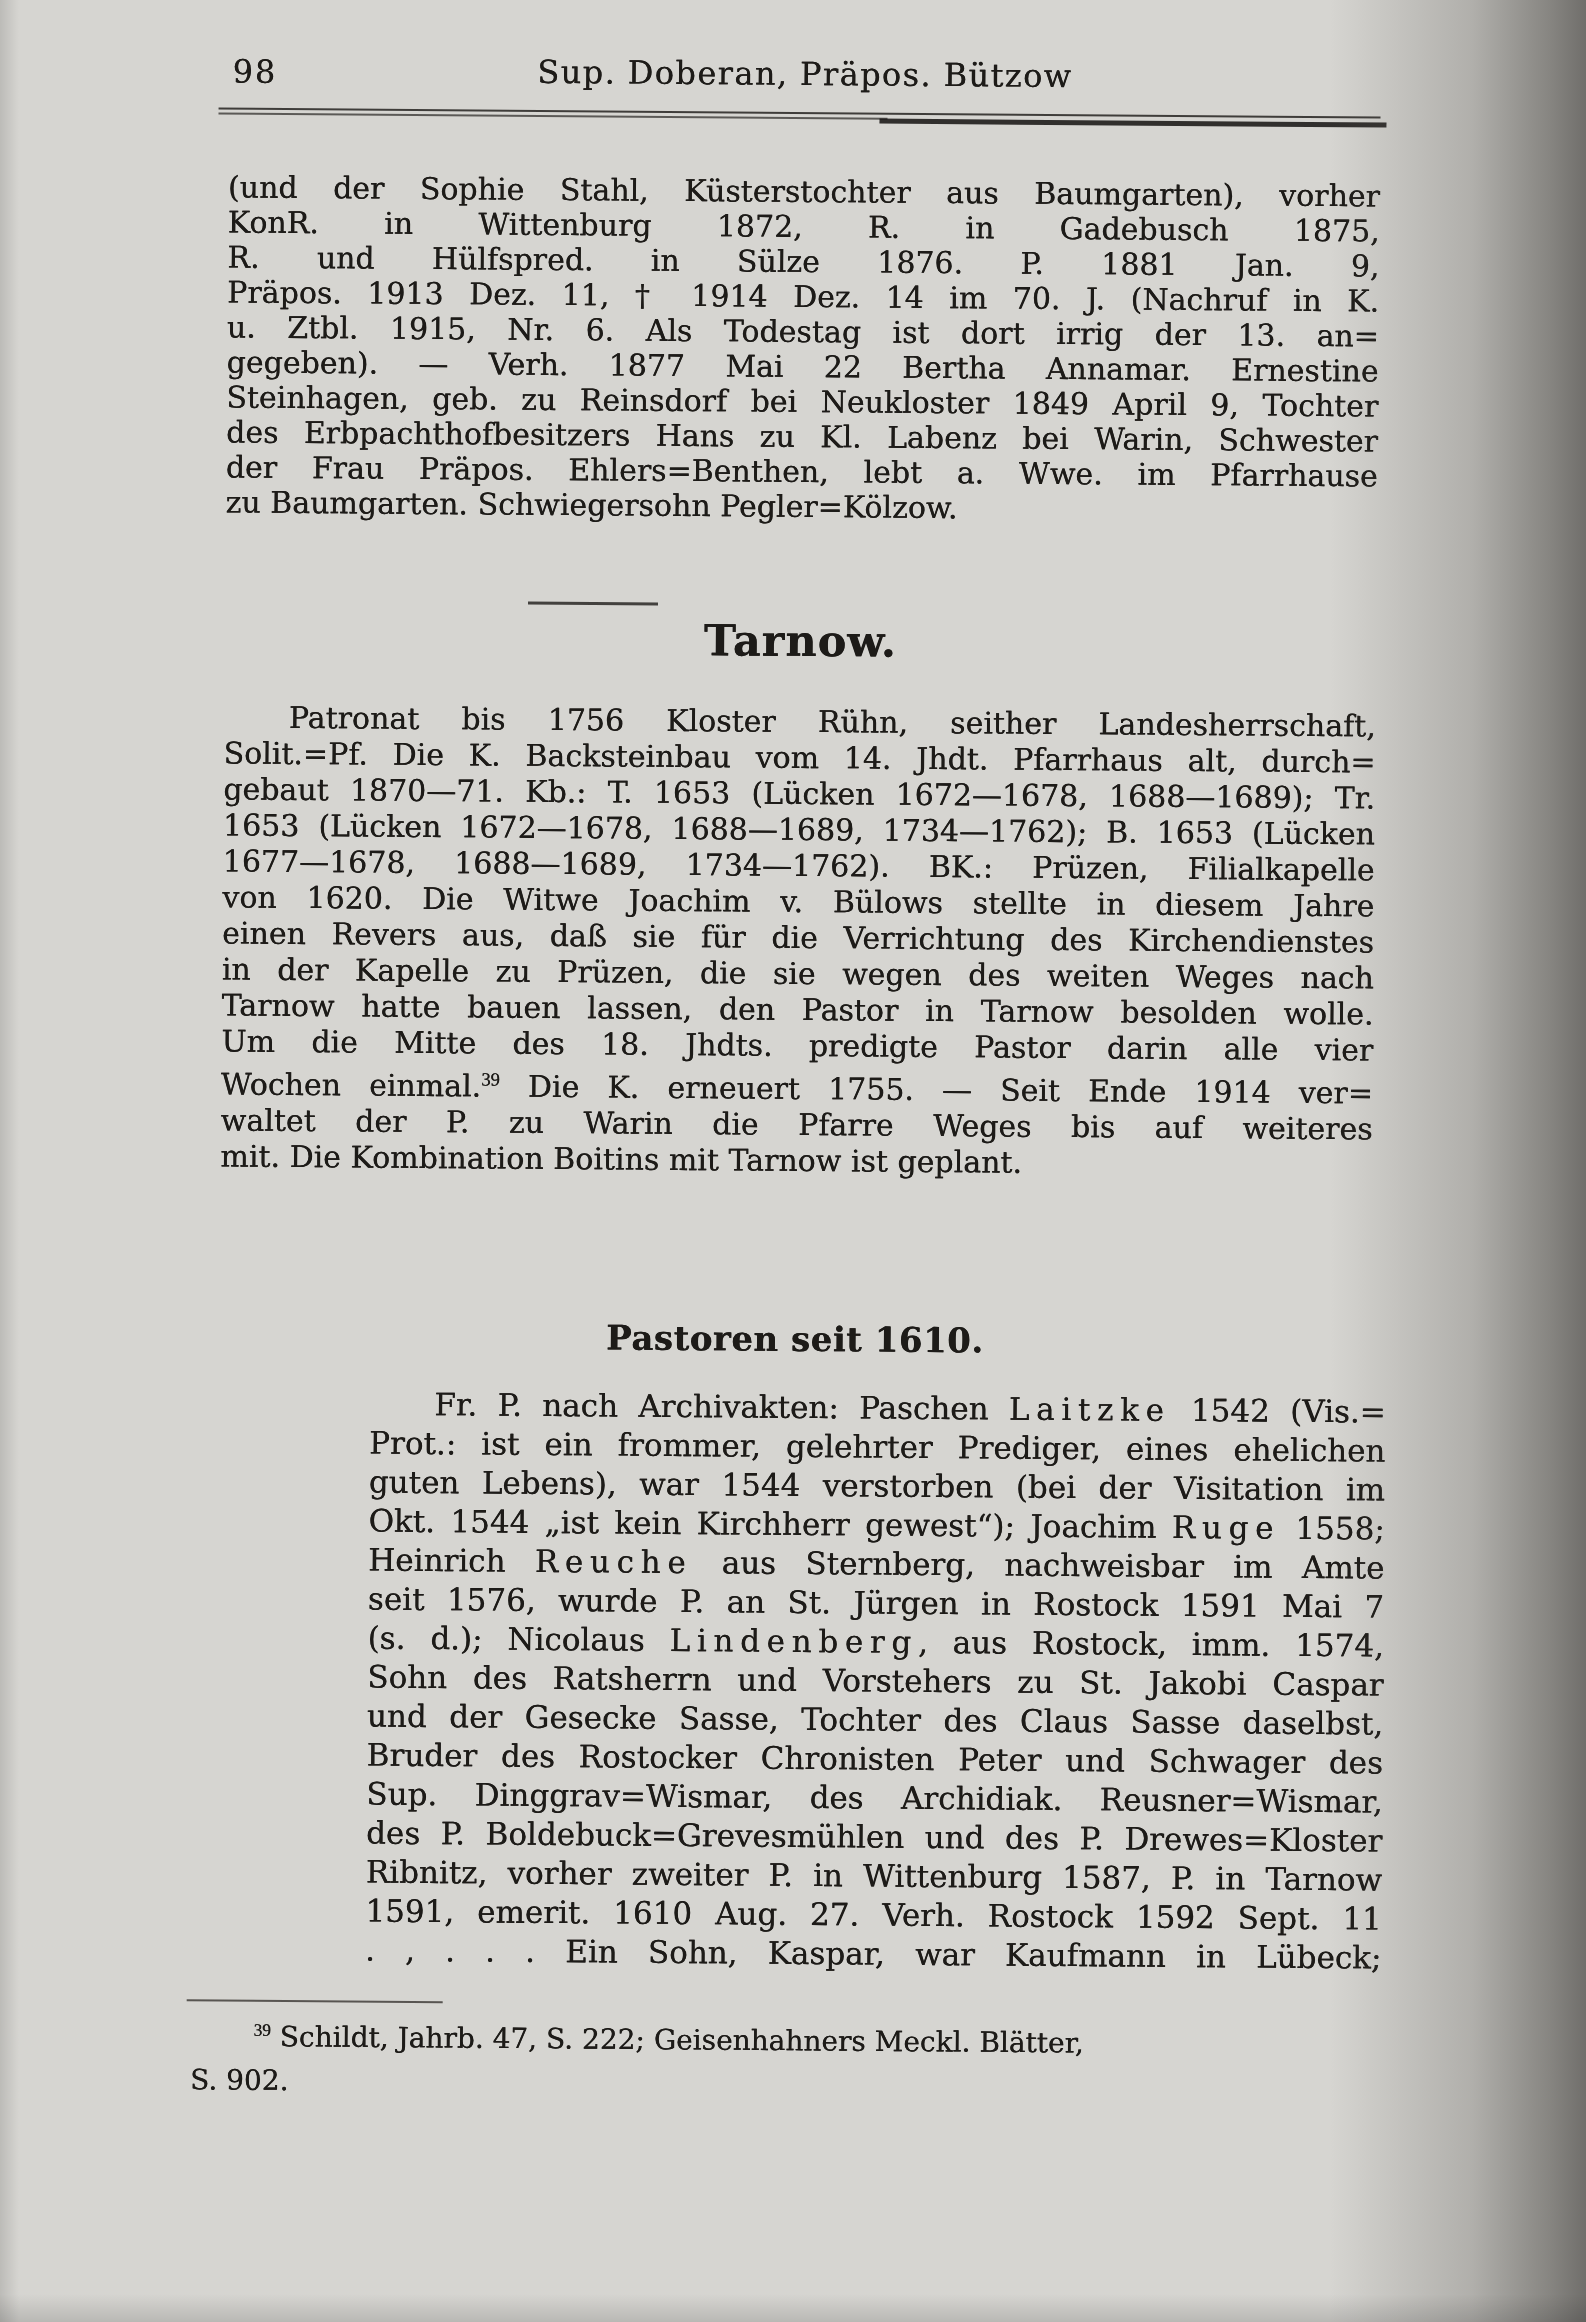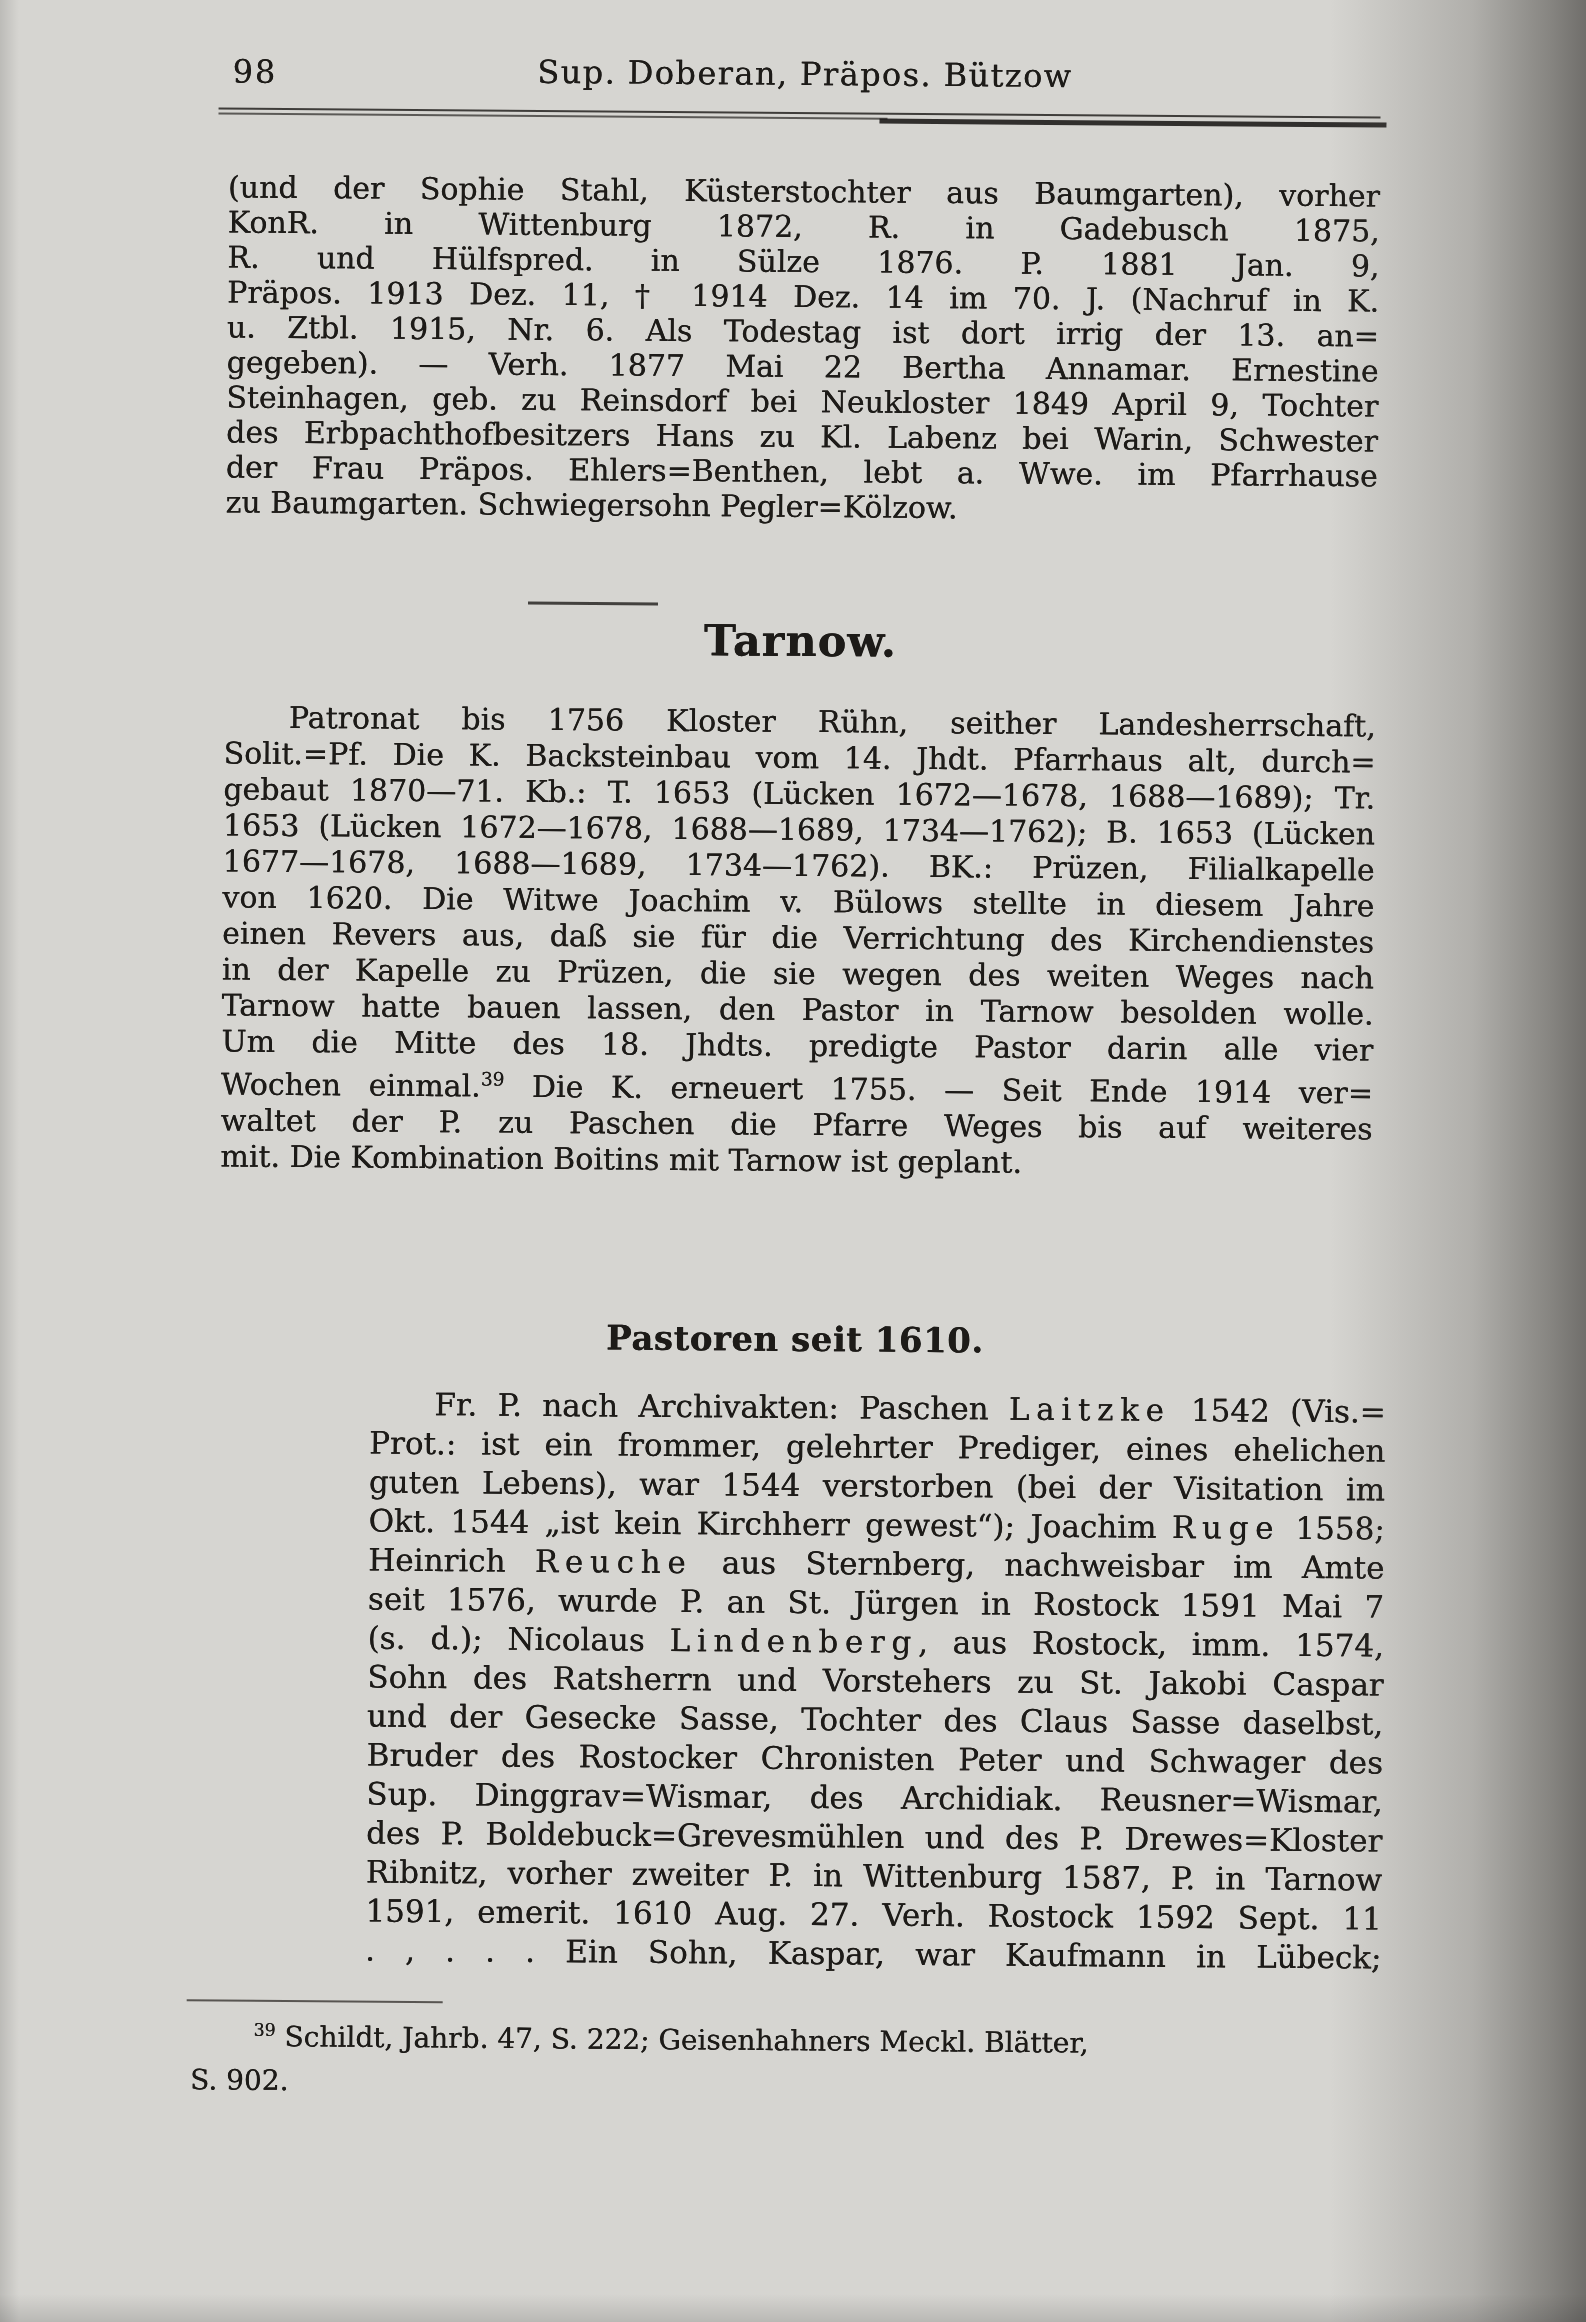--- a/index.html
+++ b/index.html
@@ -39,21 +39,21 @@
   .p1{margin-top:46px;font-size:30px;line-height:35px;}
   .p2{margin-top:0;font-size:30px;line-height:36px;}
   .p3{margin:0 -15.3px 0 151px;font-size:31px;line-height:39px;}
 
   .section-heading{margin:92px 0 38px 0;text-align:center;font-size:43px;font-weight:bold;letter-spacing:1px;}
   .sub-heading{margin:140px 0 29px 0;text-align:center;font-size:34px;font-weight:bold;letter-spacing:0.5px;}
 
   .seg-r{}
   .seg-b{font-weight:normal;}
   .seg-sp{letter-spacing:6.7px;}
-  .seg-sup{vertical-align:super;font-size:0.62em;letter-spacing:0;}
+  .seg-sup{vertical-align:super;font-size:0.62em;letter-spacing:0;font-family:Liberation Serif, serif;}
 
   .footnote-rule{margin-top:31px;margin-left:-27px;width:256px;height:1.9px;background:rgba(45,42,38,0.75);}
   .footnote{margin-left:-23px;margin-top:7.6px;font-size:28px;line-height:43px;text-align:left;}
   .footnote .line.indent{text-indent:63px;}
 
   .entry-divider{position:absolute;left:528px;top:602px;width:130px;height:2.9px;
     background:rgba(30,28,25,0.8);transform:rotate(0.5deg);}
 </style>
 </head>
 <body>
@@ -93,21 +93,21 @@
         <div class="line"><span class="seg-r">Solit.=Pf. Die K. Backsteinbau vom 14. Jhdt. Pfarrhaus alt, durch=</span></div>
         <div class="line"><span class="seg-r">gebaut 1870—71. Kb.: T. 1653 (Lücken 1672—1678, 1688—1689); Tr.</span></div>
         <div class="line"><span class="seg-r">1653 (Lücken 1672—1678, 1688—1689, 1734—1762); B. 1653 (Lücken</span></div>
         <div class="line"><span class="seg-r">1677—1678, 1688—1689, 1734—1762). BK.: </span><span class="seg-b">Prüzen</span><span class="seg-r">, Filialkapelle</span></div>
         <div class="line"><span class="seg-r">von 1620. Die Witwe Joachim v. Bülows stellte in diesem Jahre</span></div>
         <div class="line"><span class="seg-r">einen Revers aus, daß sie für die Verrichtung des Kirchendienstes</span></div>
         <div class="line"><span class="seg-r">in der Kapelle zu Prüzen, die sie wegen des weiten Weges nach</span></div>
         <div class="line"><span class="seg-r">Tarnow hatte bauen lassen, den Pastor in Tarnow besolden wolle.</span></div>
         <div class="line"><span class="seg-r">Um die Mitte des 18. Jhdts. predigte Pastor darin alle vier</span></div>
         <div class="line"><span class="seg-r">Wochen einmal.</span><span class="seg-sup">39</span><span class="seg-r"> Die K. erneuert 1755. — Seit Ende 1914 ver=</span></div>
-        <div class="line"><span class="seg-r">waltet der P. zu </span><span class="seg-b">Paschen</span><span class="seg-r"> die Pfarre </span><span class="seg-b">Weges</span><span class="seg-r"> bis auf weiteres</span></div>
+        <div class="line"><span class="seg-r">waltet der P. zu </span><span class="seg-b">Warin</span><span class="seg-r"> die Pfarre </span><span class="seg-b">Weges</span><span class="seg-r"> bis auf weiteres</span></div>
         <div class="line last"><span class="seg-r">mit. Die Kombination Boitins mit Tarnow ist geplant.</span></div>
       </div>
 
     <div class="sub-heading">Pastoren seit 1610.</div>
 
     <div class="para p3">
         <div class="line indent"><span class="seg-r">Fr. P. nach Archivakten: Paschen </span><span class="seg-sp">Laitzke</span><span class="seg-r"> 1542 (Vis.=</span></div>
         <div class="line"><span class="seg-r">Prot.: ist ein frommer, gelehrter Prediger, eines ehelichen</span></div>
         <div class="line"><span class="seg-r">guten Lebens), war 1544 verstorben (bei der Visitation im</span></div>
         <div class="line"><span class="seg-r">Okt. 1544 „ist kein Kirchherr gewest“); Joachim </span><span class="seg-sp">Ruge</span><span class="seg-r"> 1558;</span></div>

